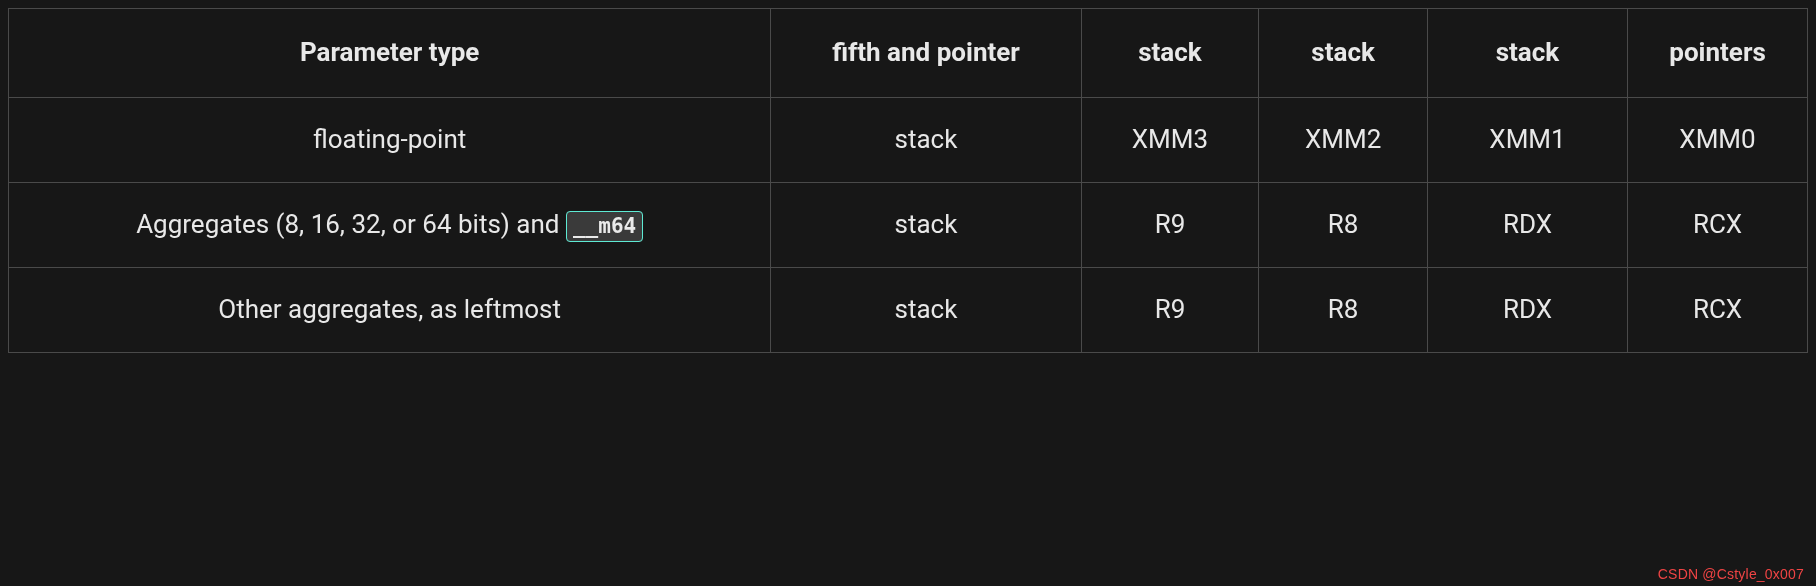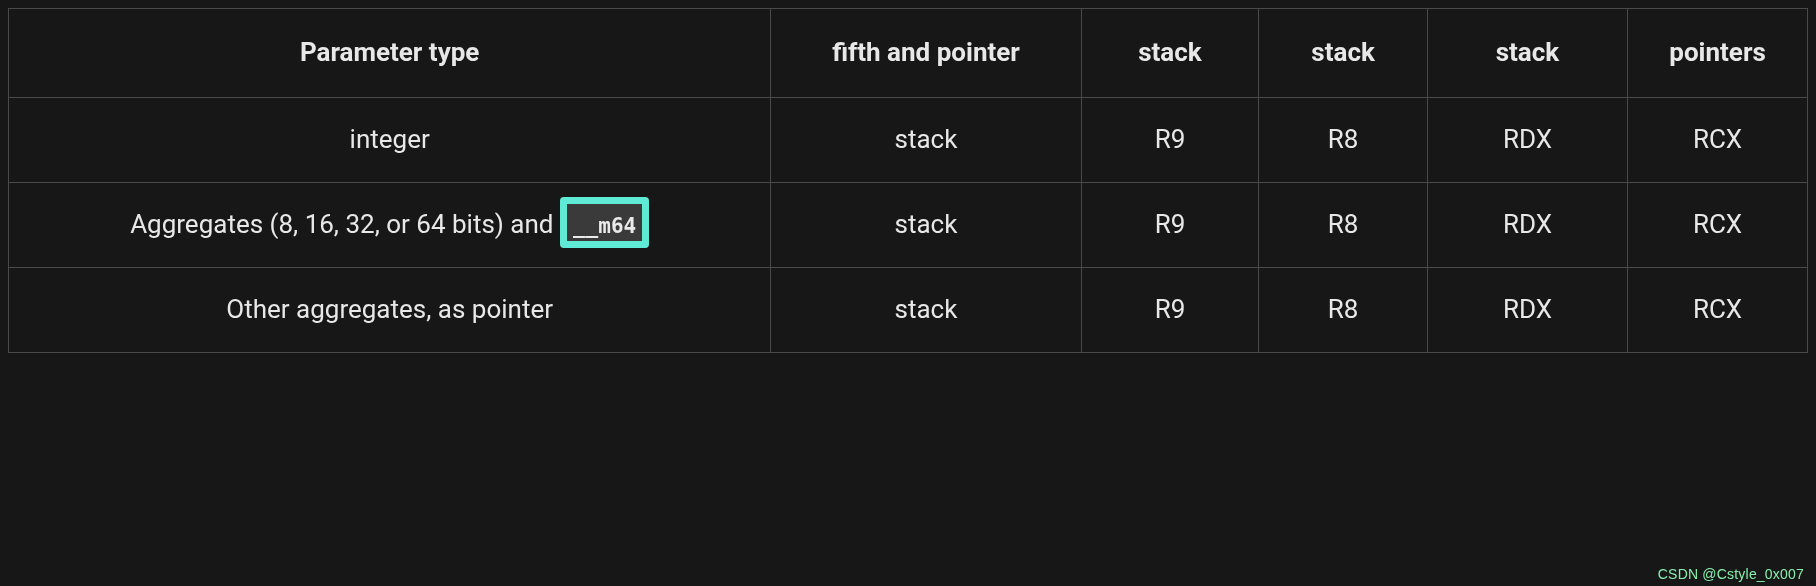--- a/index.html
+++ b/index.html
@@ -43,32 +43,32 @@
   col.c0 { width: 678px; }
   col.c1 { width: 276px; }
   col.c2 { width: 158px; }
   col.c3 { width: 150px; }
   col.c4 { width: 178px; }
   col.c5 { width: 160px; }
   code {
     font-family: "Consolas", "Menlo", "Monaco", monospace;
     font-size: 21px;
     background: #3a3a3a;
-    border: 7px solid #5eead4;
+    border: 1px solid #5eead4;
     border-radius: 4px;
-    padding: 10px 6px 3px 6px;
+    padding: 2px 6px 3px 6px;
     color: #eaeaea;
     font-weight: 600;
   }
   .watermark {
     position: absolute;
     right: 12px;
     bottom: 4px;
     font-size: 14px;
-    color: #86efac;
+    color: #ef4444;
     font-family: Arial, sans-serif;
     letter-spacing: 0.2px;
     text-align: right;
   }
 </style>
 </head>
 <body>
 
 <div class="wrap">
   <table>
@@ -85,37 +85,37 @@
         <th>Parameter type</th>
         <th>fifth and pointer</th>
         <th>stack</th>
         <th>stack</th>
         <th>stack</th>
         <th>pointers</th>
       </tr>
     </thead>
     <tbody>
       <tr>
-        <td>integer</td>
+        <td>floating-point</td>
         <td>stack</td>
-        <td>R9</td>
-        <td>R8</td>
-        <td>RDX</td>
-        <td>RCX</td>
+        <td>XMM3</td>
+        <td>XMM2</td>
+        <td>XMM1</td>
+        <td>XMM0</td>
       </tr>
       <tr>
         <td>Aggregates (8, 16, 32, or 64 bits) and <code>__m64</code></td>
         <td>stack</td>
         <td>R9</td>
         <td>R8</td>
         <td>RDX</td>
         <td>RCX</td>
       </tr>
       <tr>
-        <td>Other aggregates, as pointer</td>
+        <td>Other aggregates, as leftmost</td>
         <td>stack</td>
         <td>R9</td>
         <td>R8</td>
         <td>RDX</td>
         <td>RCX</td>
       </tr>
     </tbody>
   </table>
   <div class="watermark">CSDN @Cstyle_0x007</div>
 </div>

